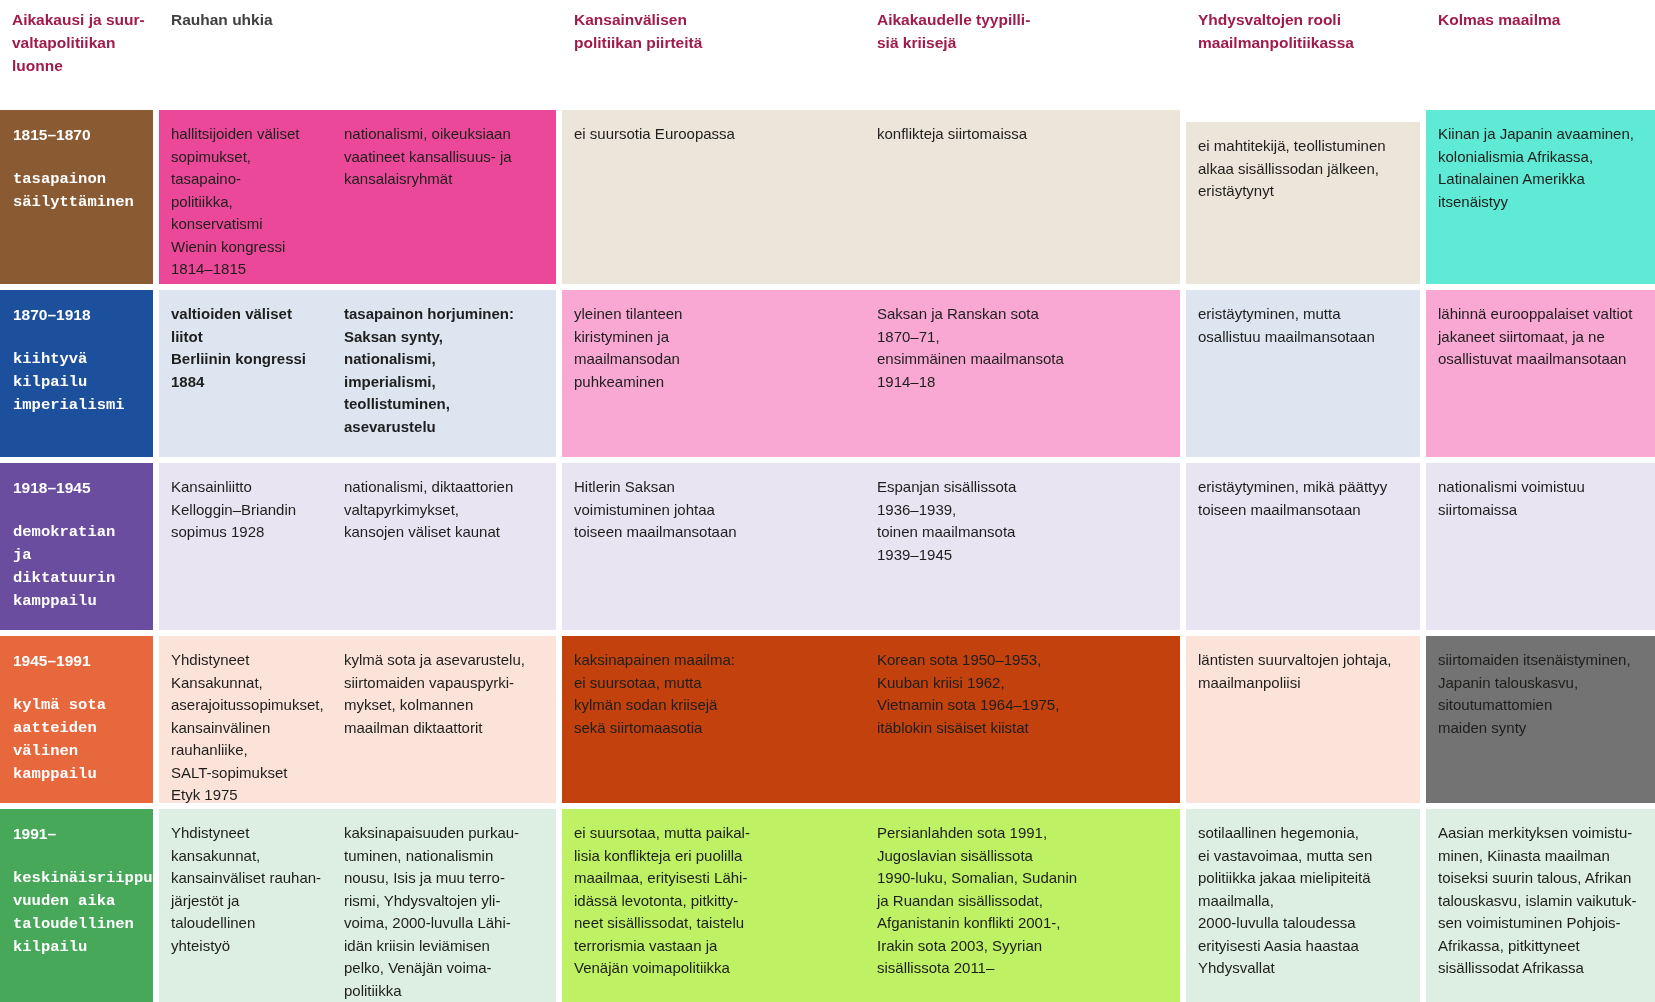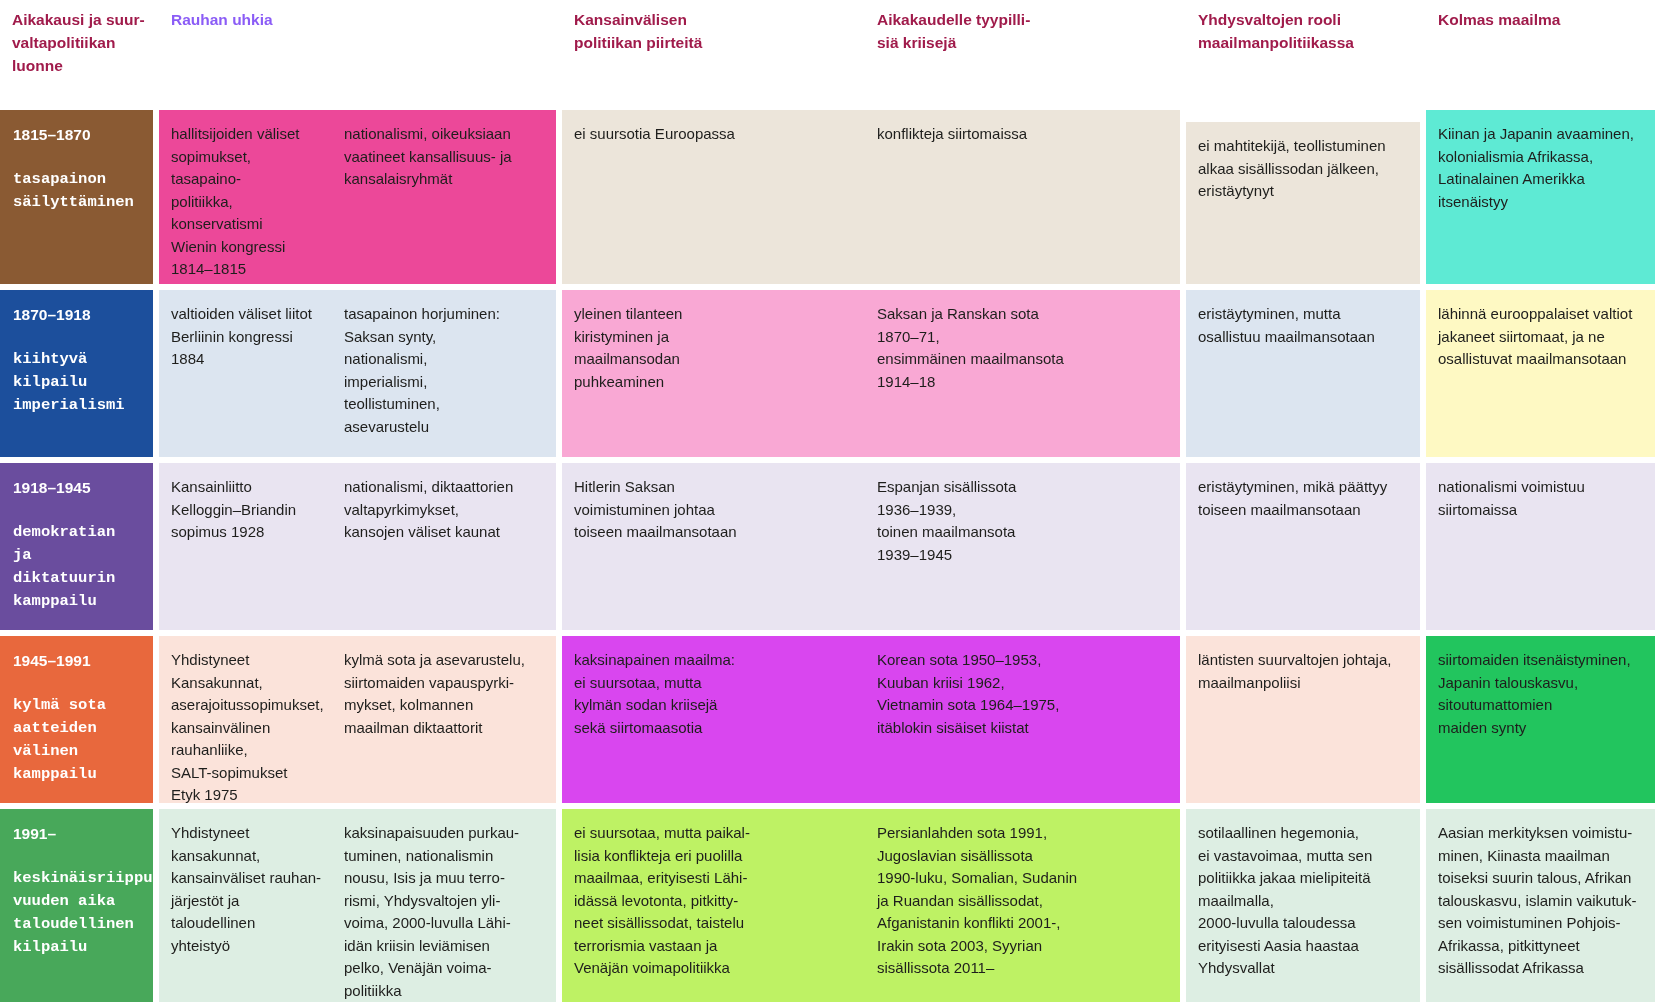--- a/index.html
+++ b/index.html
@@ -33,21 +33,21 @@
 </style>
 </head>
 <body>
 
 <div class="tbl">
 
   <div class="cell hcell pre" style="color: rgb(160, 27, 75);">Aikakausi ja suur-
 valtapolitiikan
 luonne</div>
   <div class="cell hsplit b">
-    <div class="hcell pre" style="color: #8b5cf6;">Rauhan uhkia</div>
+    <div class="hcell pre" style="color: #404040;">Rauhan uhkia</div>
   </div>
   <div class="cell hsplit c">
     <div class="hcell pre" style="color: rgb(160, 27, 75);">Kansainvälisen
 politiikan piirteitä</div>
     <div class="hcell pre" style="color: rgb(160, 27, 75);">Aikakaudelle tyypilli-
 siä kriisejä</div>
   </div>
   <div class="cell hcell pre" style="color: rgb(160, 27, 75);">Yhdysvaltojen rooli
 maailmanpolitiikassa</div>
   <div class="cell hcell pre" style="color: rgb(160, 27, 75);">Kolmas maailma</div>
@@ -77,21 +77,21 @@
   <div class="cell bcell pre" style="background-color: #5eead4;">Kiinan ja Japanin avaaminen,
 kolonialismia Afrikassa,
 Latinalainen Amerikka
 itsenäistyy</div>
 
   <div class="cell pcell" style="background-color: rgb(28, 79, 156);">
     <div class="pre">1870–1918</div>
     <div class="pre plabel">kiihtyvä kilpailu
 imperialismi</div>
   </div>
-  <div class="cell bsplit b" style="background-color: rgb(220, 229, 240);">
+  <div class="cell bsplit b" style="background-color: rgb(220, 229, 240); font-weight: bold;">
     <div class="pre">valtioiden väliset liitot
 Berliinin kongressi 1884</div>
     <div class="pre">tasapainon horjuminen:
 Saksan synty,
 nationalismi,
 imperialismi,
 teollistuminen,
  asevarustelu</div>
   </div>
   <div class="cell bsplit c" style="background-color: #f9a8d4;">
@@ -99,21 +99,21 @@
 kiristyminen ja
 maailmansodan
 puhkeaminen</div>
     <div class="pre">Saksan ja Ranskan sota
 1870–71,
 ensimmäinen maailmansota
 1914–18</div>
   </div>
   <div class="cell bcell pre" style="background-color: rgb(220, 229, 240);">eristäytyminen, mutta
 osallistuu maailmansotaan</div>
-  <div class="cell bcell pre" style="background-color: #fef9c3;">lähinnä eurooppalaiset valtiot
+  <div class="cell bcell pre" style="background-color: #f9a8d4;">lähinnä eurooppalaiset valtiot
 jakaneet siirtomaat, ja ne
 osallistuvat maailmansotaan</div>
 
   <div class="cell pcell" style="background-color: rgb(106, 77, 158);">
     <div class="pre">1918–1945</div>
     <div class="pre plabel">demokratian ja
 diktatuurin
 kamppailu</div>
   </div>
   <div class="cell bsplit b" style="background-color: rgb(233, 228, 241);">
@@ -149,33 +149,33 @@
 aserajoitussopimukset,
 kansainvälinen
 rauhanliike,
 SALT-sopimukset
 Etyk 1975</div>
     <div class="pre">kylmä sota ja asevarustelu,
 siirtomaiden vapauspyrki-
 mykset, kolmannen
 maailman diktaattorit</div>
   </div>
-  <div class="cell bsplit c" style="background-color: #d946ef;">
+  <div class="cell bsplit c" style="background-color: #c2410c;">
     <div class="pre">kaksinapainen maailma:
 ei suursotaa, mutta
 kylmän sodan kriisejä
 sekä siirtomaasotia</div>
     <div class="pre">Korean sota 1950–1953,
 Kuuban kriisi 1962,
 Vietnamin sota 1964–1975,
 itäblokin sisäiset kiistat</div>
   </div>
   <div class="cell bcell pre" style="background-color: rgb(251, 227, 218);">läntisten suurvaltojen johtaja,
 maailmanpoliisi</div>
-  <div class="cell bcell pre" style="background-color: #22c55e;">siirtomaiden itsenäistyminen,
+  <div class="cell bcell pre" style="background-color: #737373;">siirtomaiden itsenäistyminen,
 Japanin talouskasvu,
 sitoutumattomien
 maiden synty</div>
 
   <div class="cell pcell" style="background-color: rgb(72, 168, 90);">
     <div class="pre">1991–</div>
     <div class="pre plabel">keskinäisriippu-
 vuuden aika
 taloudellinen
 kilpailu</div>

